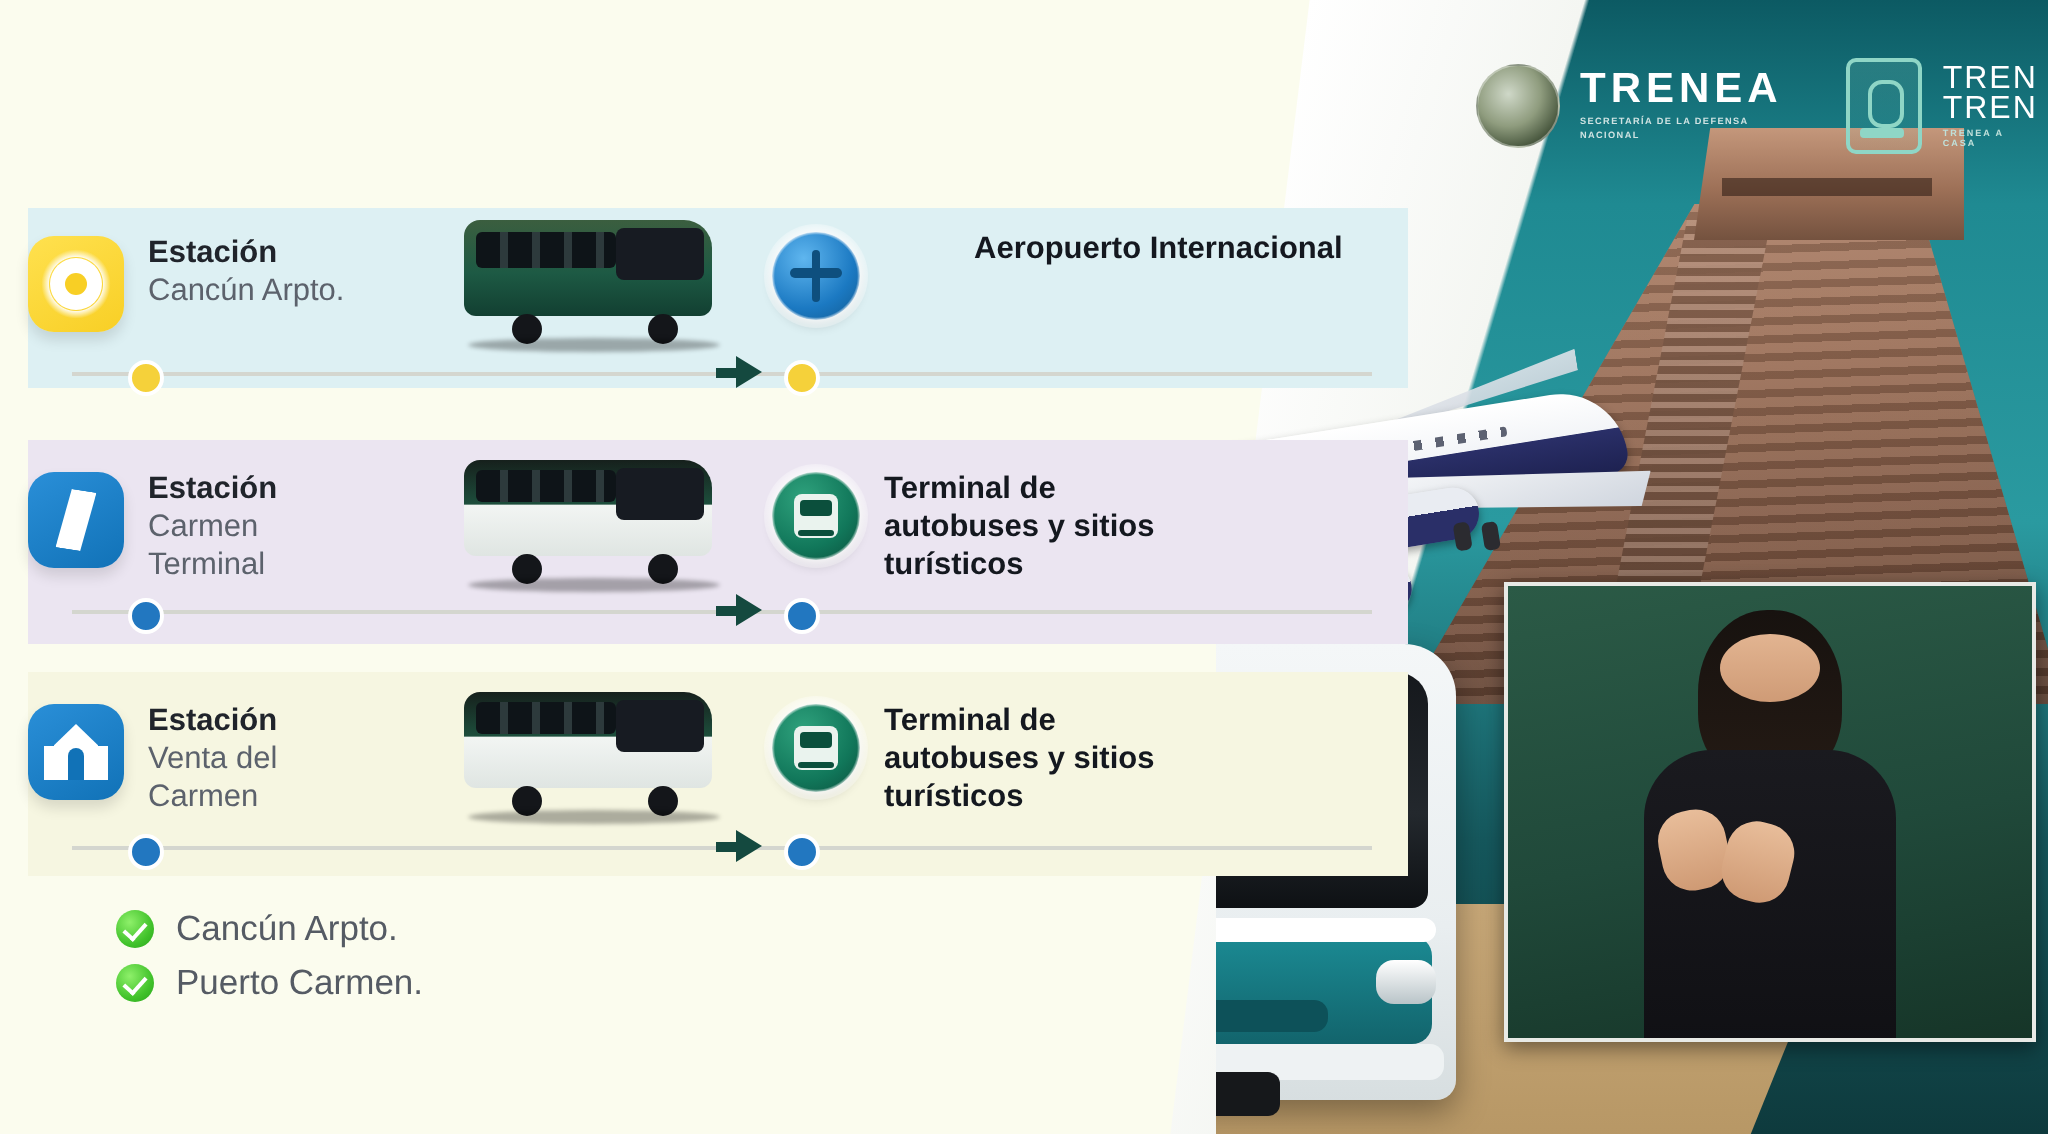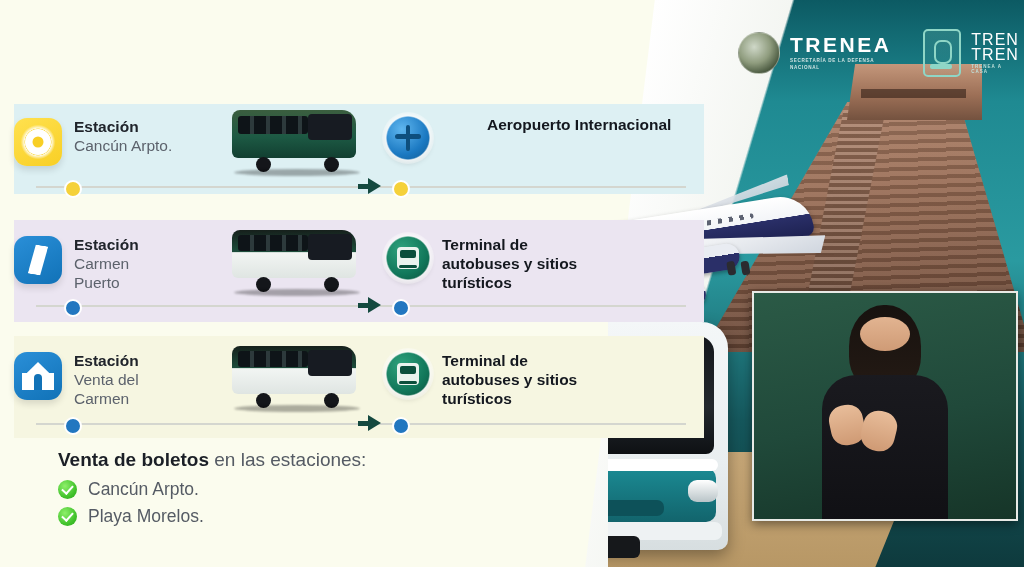--- a/index.html
+++ b/index.html
@@ -297,21 +297,21 @@
   <div class="dot yel" style="left:392px;top:186px;"></div>
 
   <div class="row" style="top:236px;">
     <div class="node">
       <div class="sq-icon blue">
           <div class="slab"></div>
         </div>
       <div class="labels">
         <div class="lab-strong">Estación</div>
         <div class="lab-reg">Carmen</div>
-        <div class="lab-reg">Puerto</div>
+        <div class="lab-reg">Terminal</div>
       </div>
     </div>
     <div class="bus-photo" style="left:218px;top:-16px;">
       <div class="bp-body" style="background:linear-gradient(180deg,#16201c 0%,#1d4e3c 46%,#f2f5f3 47%,#dfe5e2 100%);">
         <div class="bp-side" style="top:5px;height:16px;"></div>
           <div class="bp-glass"></div>
       </div>
       <div class="bp-wheel" style="left:24px;"></div>
         <div class="bp-wheel" style="left:92px;"></div>
       <div class="bp-shadow"></div>
@@ -369,26 +369,23 @@
       </div>
     </div>
   </div>
   <div class="track" style="top:423px;"></div>
   <div class="dot blu" style="left:64px;top:423px;"></div>
   <div class="arrow-tail" style="left:358px;top:423px;"></div>
   <div class="arrow" style="left:368px;top:423px;"></div>
   <div class="dot blu" style="left:392px;top:423px;"></div>
 
   <div class="footer">
-    <div class="f-title">
-      <b>Venta de boletos</b><span> en las estaciones:</span>
-    </div>
     <div class="f-item">
       <span class="check"></span>
       <span class="f-text">Cancún Arpto.</span>
     </div>
     <div class="f-item">
       <span class="check"></span>
-      <span class="f-text">Playa Morelos.</span>
+      <span class="f-text">Puerto Carmen.</span>
     </div>
   </div>
 
 </div>
 
 </body></html>

